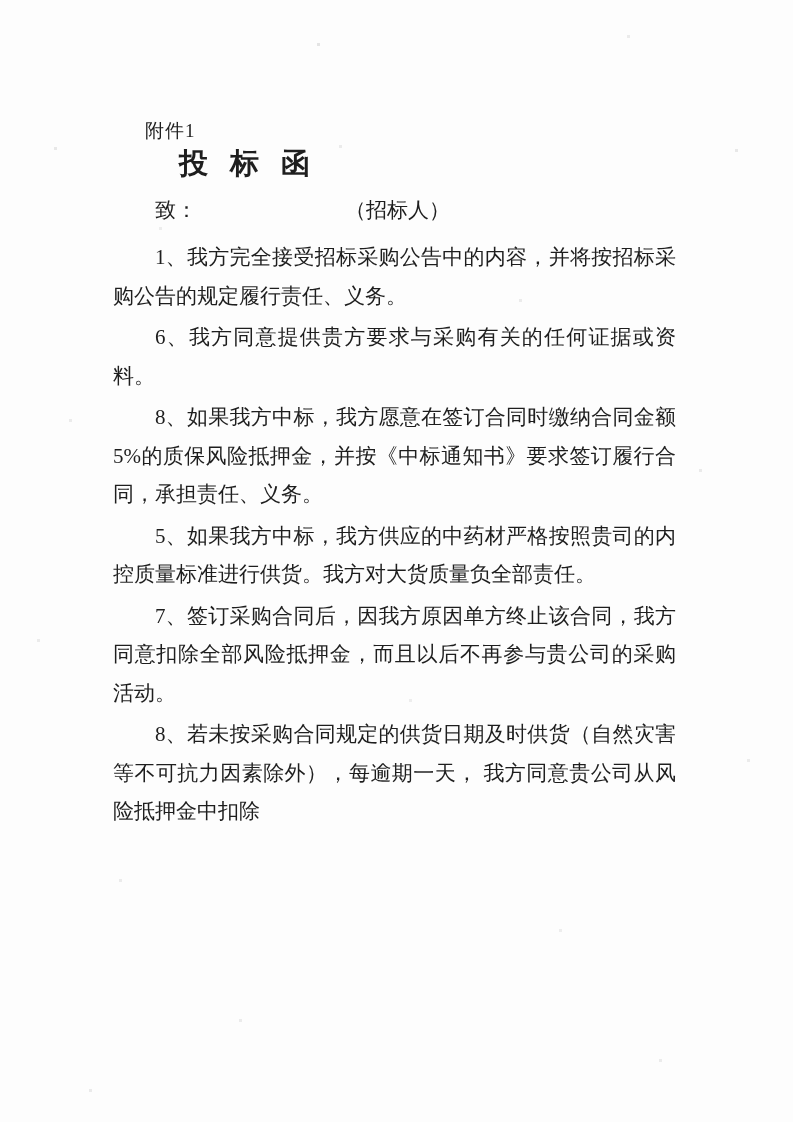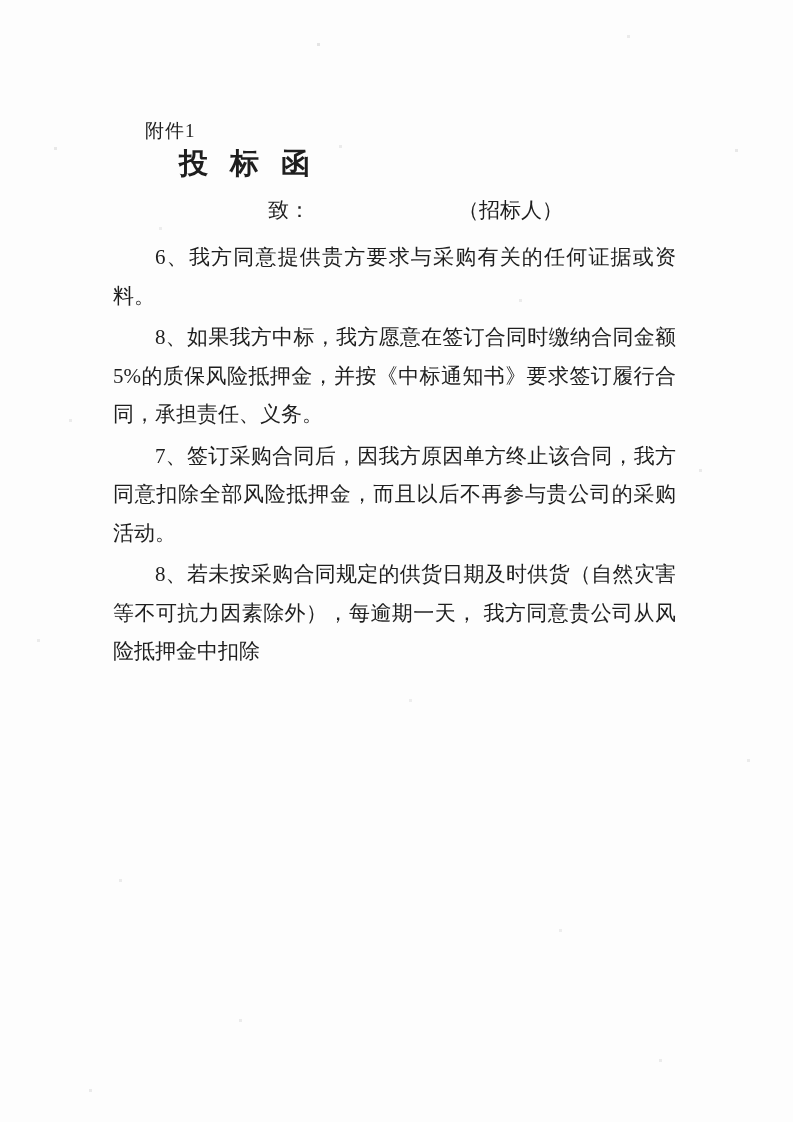--- a/index.html
+++ b/index.html
@@ -70,21 +70,20 @@
     font-weight: bold;
     letter-spacing: 22px;
     white-space: nowrap;
     margin-top: 36px;
   }
   .salutation {
     margin-top: 46px;
     font-size: 21px;
     text-indent: 2em;
     white-space: nowrap;
-    text-align: center;
   }
   .recipient-spacer {
     display: inline-block;
     width: 148px;
   }
   .body-text {
     margin-top: 14px;
     font-size: 21px;
     line-height: 38.5px;
     text-align: justify;
@@ -113,20 +112,22 @@
       <span class="attachment-label">附件1</span>
       <span class="doc-title">投标函</span>
     </div>
 
     <div class="salutation">
       <span>致：</span><span class="recipient-spacer"></span><span>（招标人）</span>
     </div>
 
     <div class="body-text">
 
+      <p>1、我方完全接受招标采购公告中的内容，并将按招标采购公告的规定履行责任、义务。</p>
       <p>6、我方同意提供贵方要求与采购有关的任何证据或资料。</p>
       <p>8、如果我方中标，我方愿意在签订合同时缴纳合同金额 5%的质保风险抵押金，并按《中标通知书》要求签订履行合同，承担责任、义务。</p>
+      <p>5、如果我方中标，我方供应的中药材严格按照贵司的内控质量标准进行供货。我方对大货质量负全部责任。</p>
       <p>7、签订采购合同后，因我方原因单方终止该合同，我方同意扣除全部风险抵押金，而且以后不再参与贵公司的采购活动。</p>
       <p>8、若未按采购合同规定的供货日期及时供货（自然灾害等不可抗力因素除外），每逾期一天， 我方同意贵公司从风险抵押金中扣除</p>
     </div>
 
   </div>
 </div>
 
 </body></html>

